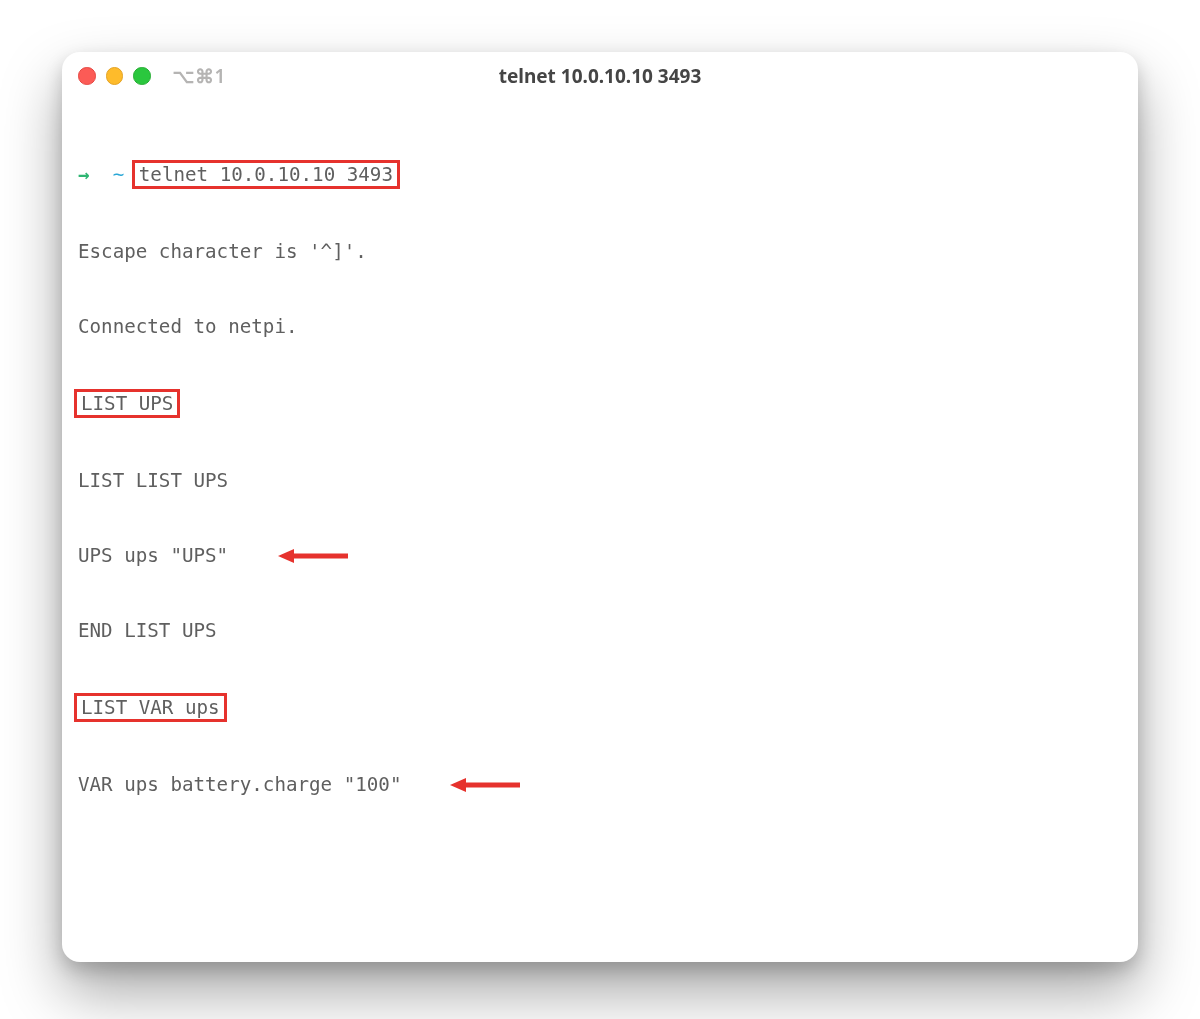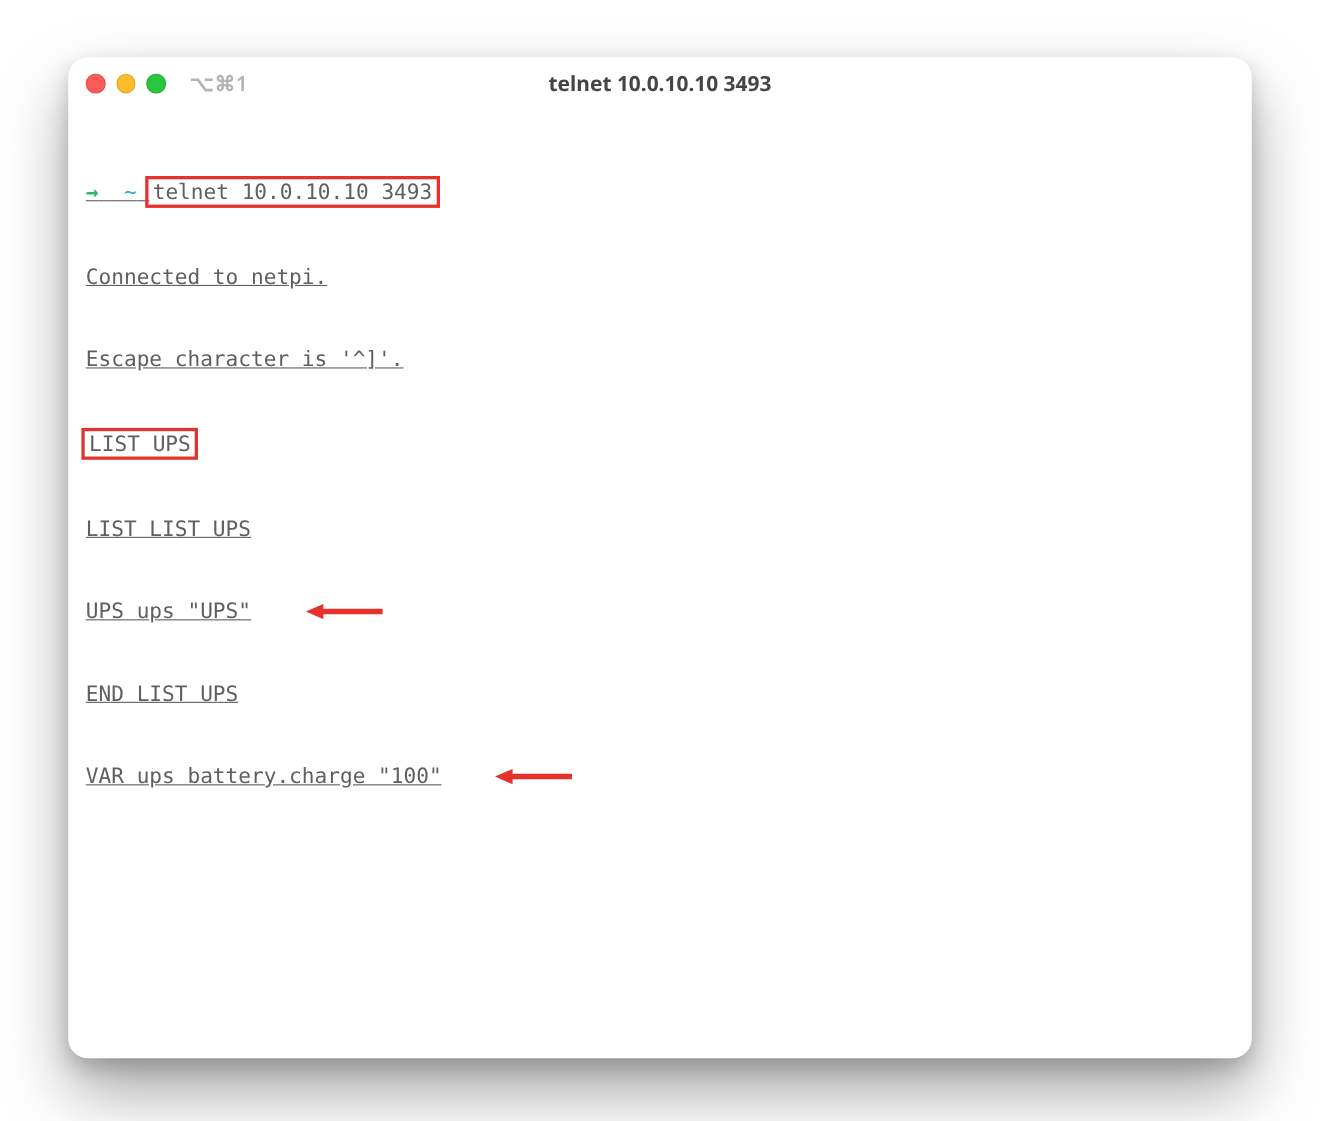--- a/index.html
+++ b/index.html
@@ -40,21 +40,21 @@
   }
   .term{
     flex:1;padding:10px 16px 12px 16px;
     font-family:ui-monospace,SFMono-Regular,Menlo,Consolas,monospace;
     font-size:19.2px;line-height:25px;
     color:#5f5f5f;
     white-space:pre;
     position:relative;
     overflow:hidden;
   }
-  .line{display:block;position:relative;text-decoration:underline;}
+  .line{display:block;position:relative;}
   .prompt-arrow{color:#2fb673;font-weight:700;}
   .prompt-tilde{color:#2aa7d6;}
   .cmd{color:#5f5f5f;}
   .box{
     display:inline-block;
     border:3px solid #e6322d;
     padding:0 4px;
     margin-left:-4px;
     line-height:23px;
   }
@@ -74,29 +74,30 @@
       <div class="dot red"></div>
       <div class="dot yellow"></div>
       <div class="dot green"></div>
     </div>
     <div class="tabhint">⌥⌘1</div>
     <div class="title">telnet 10.0.10.10 3493</div>
   </div>
 
   <div class="term">
     <span class="line"><span class="prompt-arrow">→</span>  <span class="prompt-tilde">~</span> <span class="box"><span class="cmd">telnet 10.0.10.10 3493</span></span></span>
+    <span class="line">Escape character is '^]'.</span>
     <span class="line">Connected to netpi.</span>
-    <span class="line">Escape character is '^]'.</span>
     <span class="line"><span class="box">LIST UPS</span></span>
     <span class="line">LIST LIST UPS</span>
     <span class="line"><span>UPS ups "UPS"</span><span class="arrow" style="left:200px;top:6px"><svg width="70" height="16" viewBox="0 0 70 16">
             <line x1="70" y1="8" x2="10" y2="8" stroke="#e6322d" stroke-width="5"></line>
             <polygon points="0,8 16,1 16,15" fill="#e6322d"></polygon>
           </svg></span></span>
     <span class="line">END LIST UPS</span>
+    <span class="line"><span class="box">LIST VAR ups</span></span>
     <span class="line"><span>VAR ups battery.charge "100"</span><span class="arrow" style="left:372px;top:6px"><svg width="70" height="16" viewBox="0 0 70 16">
             <line x1="70" y1="8" x2="10" y2="8" stroke="#e6322d" stroke-width="5"></line>
             <polygon points="0,8 16,1 16,15" fill="#e6322d"></polygon>
           </svg></span></span>
     
     
     
     
     
     

